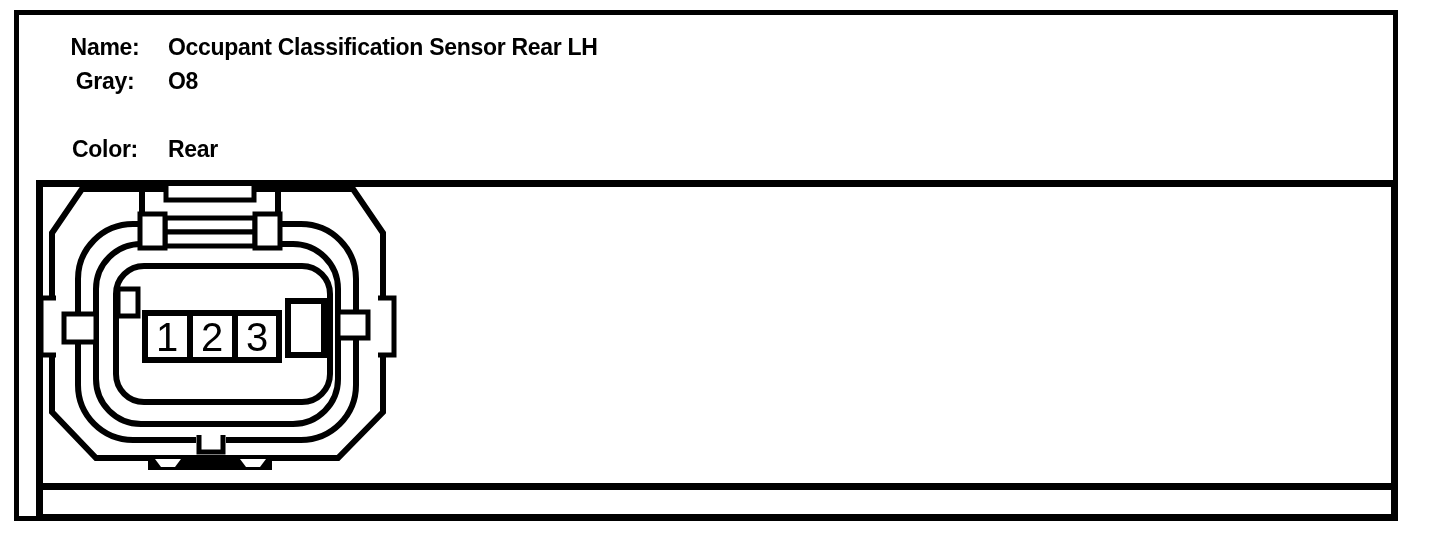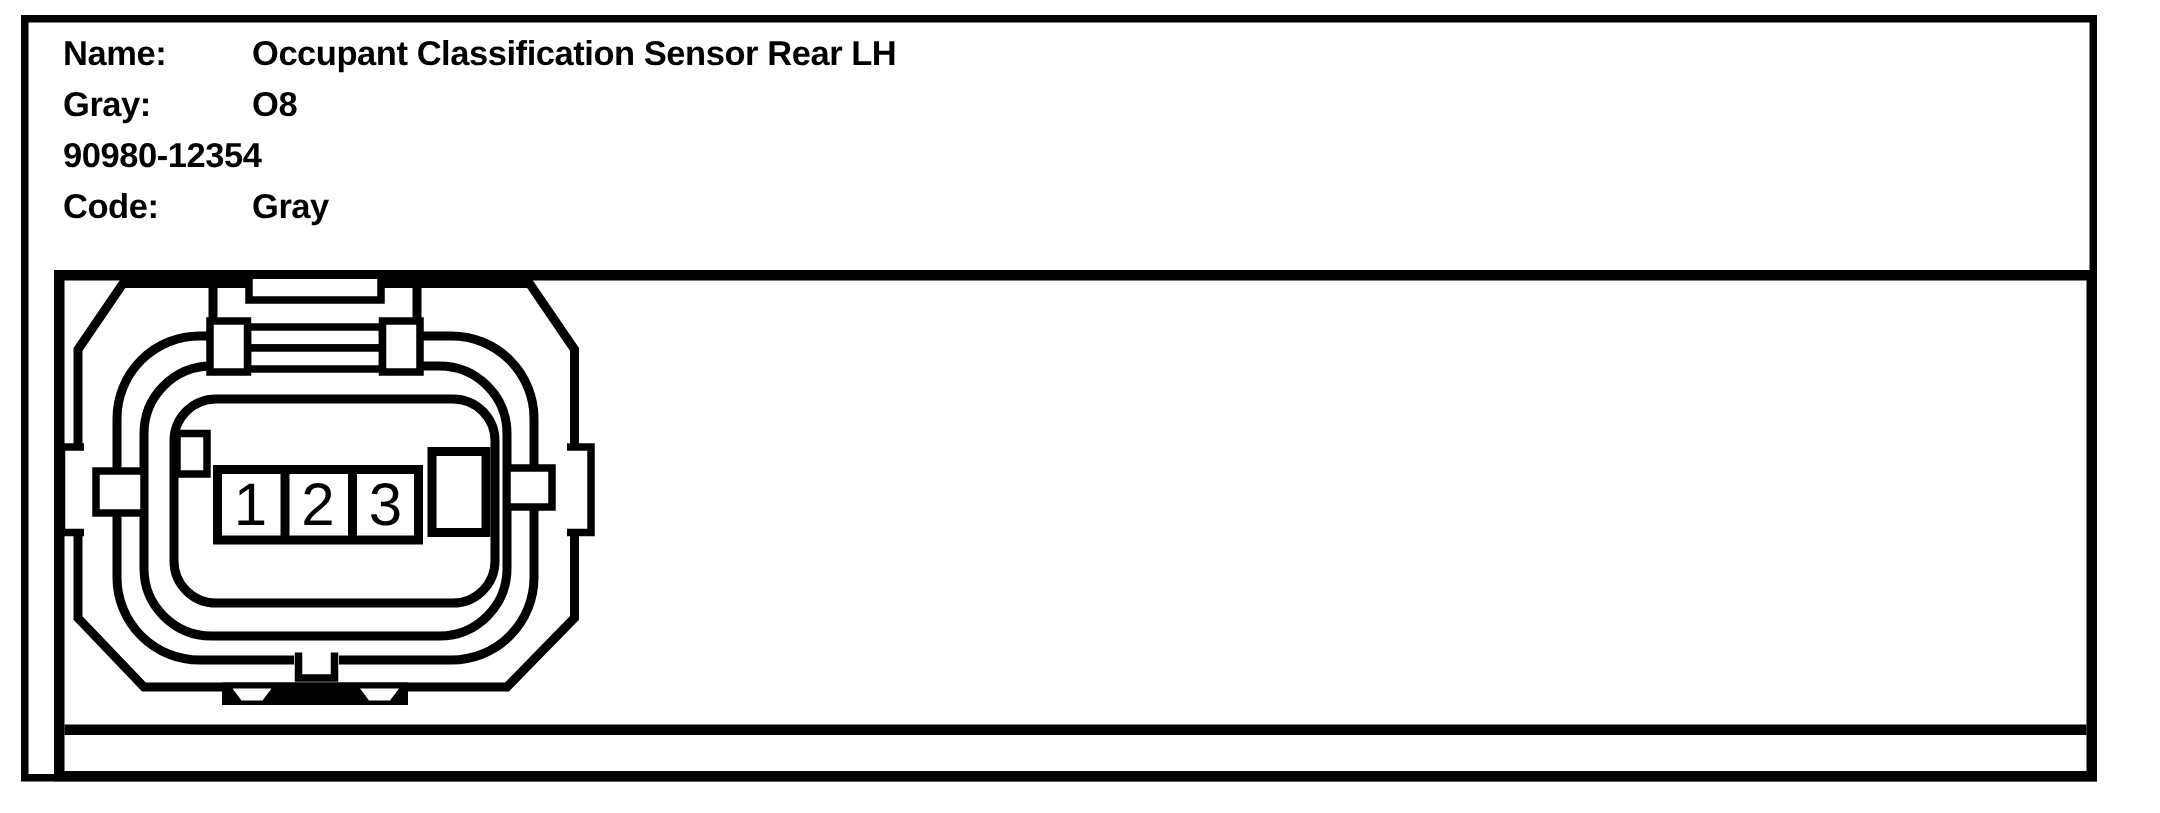--- a/index.html
+++ b/index.html
@@ -23,21 +23,22 @@
     top: 10px;
     width: 1384px;
     height: 511px;
     border: 5px solid #000000;
     box-sizing: border-box;
     background: #ffffff;
   }
   .info-block {
     position: absolute;
     left: 23px;
-    top: 3px;
+    top: 15px;
+    text-align: center;
   }
   .info-row {
     display: flex;
     height: 34px;
     line-height: 34px;
     font-size: 23px;
     color: #000000;
     white-space: nowrap;
   }
   .info-label {
@@ -91,25 +92,24 @@
     <div class="info-block">
       <div class="info-row">
         <span class="info-label">Name:</span>
         <span class="info-value">Occupant Classification Sensor Rear LH</span>
       </div>
       <div class="info-row">
         <span class="info-label">Gray:</span>
         <span class="info-value">O8</span>
       </div>
       <div class="info-row">
-        <span class="info-value">90980-12354</span>
       </div>
       <div class="info-row">
-        <span class="info-label">Code:</span>
-        <span class="info-value">Gray</span>
+        <span class="info-label">Color:</span>
+        <span class="info-value">Rear</span>
       </div>
     </div>
 
     <div class="diagram-box">
 
       <svg class="connector-svg" viewBox="0 0 368 298" xmlns="http://www.w3.org/2000/svg">
 
         <g>
           <path d="M44,3 L315,3 L345,47 L345,226 L300,272 L58,272 L14,226 L14,47 Z" fill="#ffffff" stroke="#000000" stroke-width="6" stroke-linejoin="miter"></path>
         </g>

